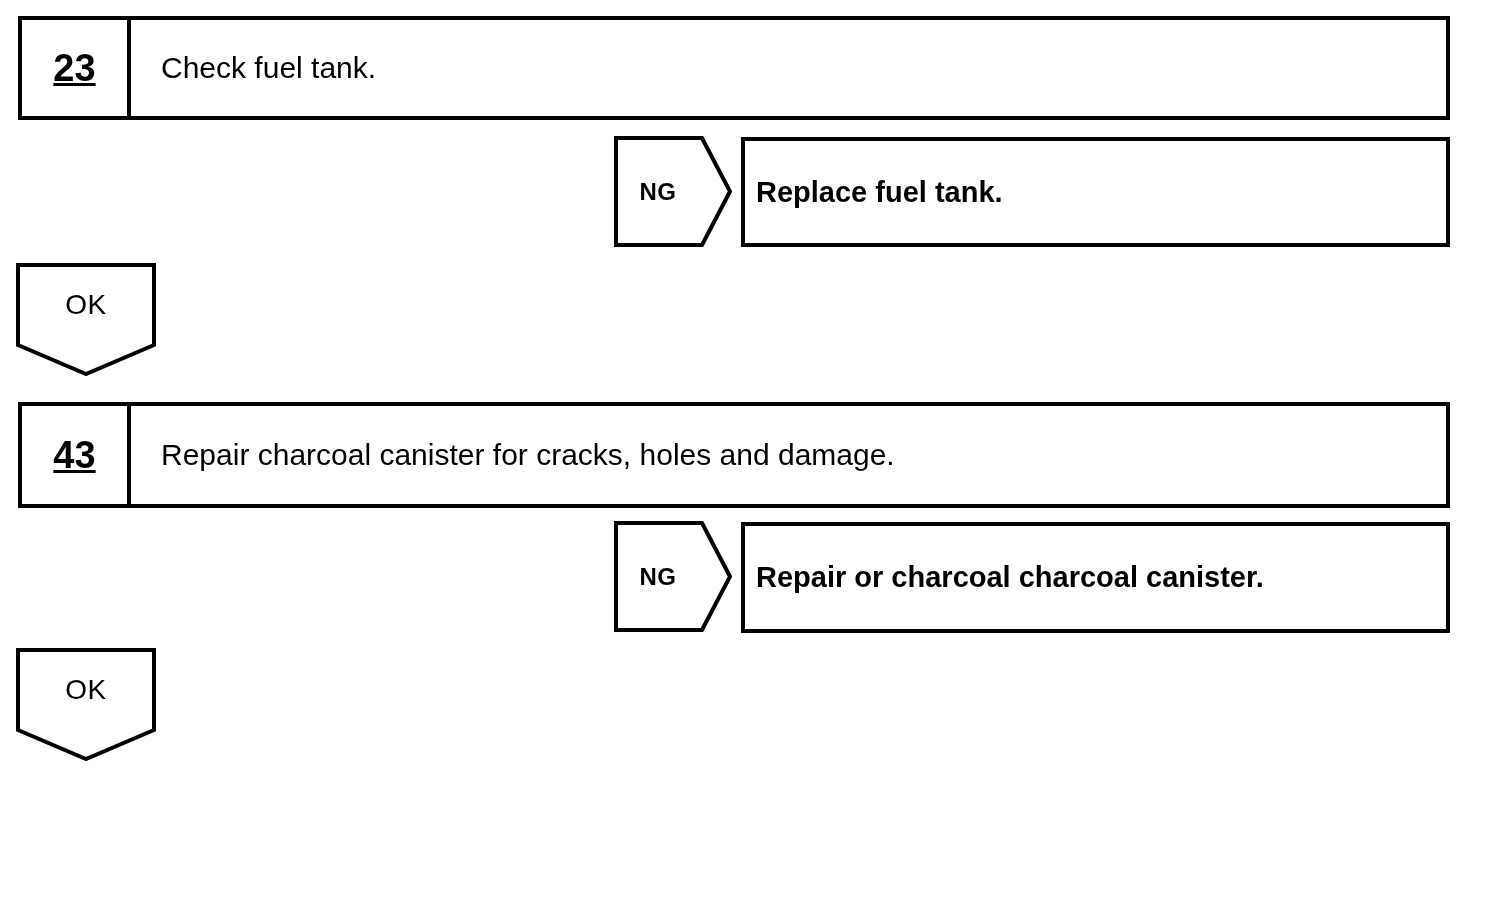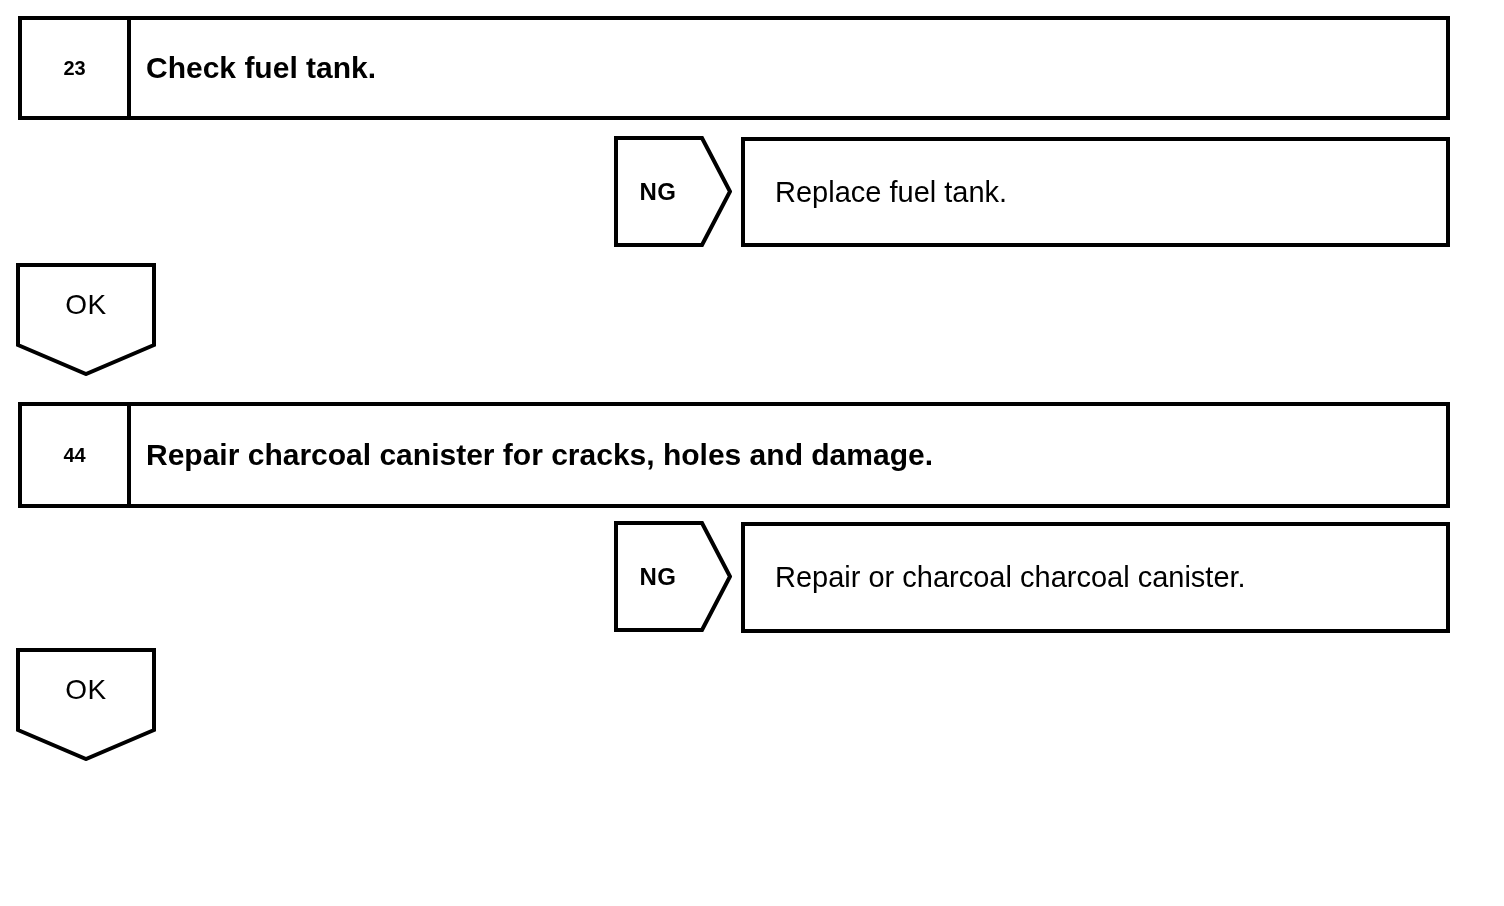--- a/index.html
+++ b/index.html
@@ -30,44 +30,45 @@
     align-items: stretch;
   }
   .step-num {
     box-sizing: border-box;
     width: 109px;
     flex: 0 0 109px;
     border-right: 4px solid #000000;
     display: flex;
     align-items: center;
     justify-content: center;
-    font-size: 20px;
+    font-size: 38px;
     font-weight: bold;
     letter-spacing: 0px;
+    text-decoration: underline;
   }
   .step-text {
     flex: 1 1 auto;
     display: flex;
     align-items: center;
-    padding-left: 15px;
+    padding-left: 30px;
     font-size: 30px;
-    font-weight: bold;
+    font-weight: normal;
   }
 
   
   .result-box {
     position: absolute;
     box-sizing: border-box;
     border: 4px solid #000000;
     background: #ffffff;
     display: flex;
     align-items: center;
-    padding-left: 30px;
+    padding-left: 11px;
     font-size: 29px;
-    font-weight: normal;
+    font-weight: bold;
   }
 
   
   .ng-shape {
     position: absolute;
     width: 118px;
     height: 111px;
   }
   .ng-shape svg {
     position: absolute;
@@ -135,21 +136,21 @@
   </div>
 
   <div class="ok-shape" style="left:16px; top:263px;">
     <svg viewBox="0 0 140 113" preserveAspectRatio="none">
       <polygon points="2,2 138,2 138,82 70,111 2,82" fill="#ffffff" stroke="#000000" stroke-width="4" stroke-linejoin="miter"></polygon>
     </svg>
     <div class="ok-label">OK</div>
   </div>
 
   <div class="step-row" style="left:18px; top:402px; width:1432px; height:106px;">
-    <div class="step-num">44</div>
+    <div class="step-num">43</div>
     <div class="step-text">Repair charcoal canister for cracks, holes and damage.</div>
   </div>
 
   <div class="ng-shape" style="left:614px; top:521px;">
     <svg viewBox="0 0 118 111" preserveAspectRatio="none">
       <polygon points="2,2 88,2 116,55.5 88,109 2,109" fill="#ffffff" stroke="#000000" stroke-width="4" stroke-linejoin="miter"></polygon>
     </svg>
     <div class="ng-label">NG</div>
   </div>
 

